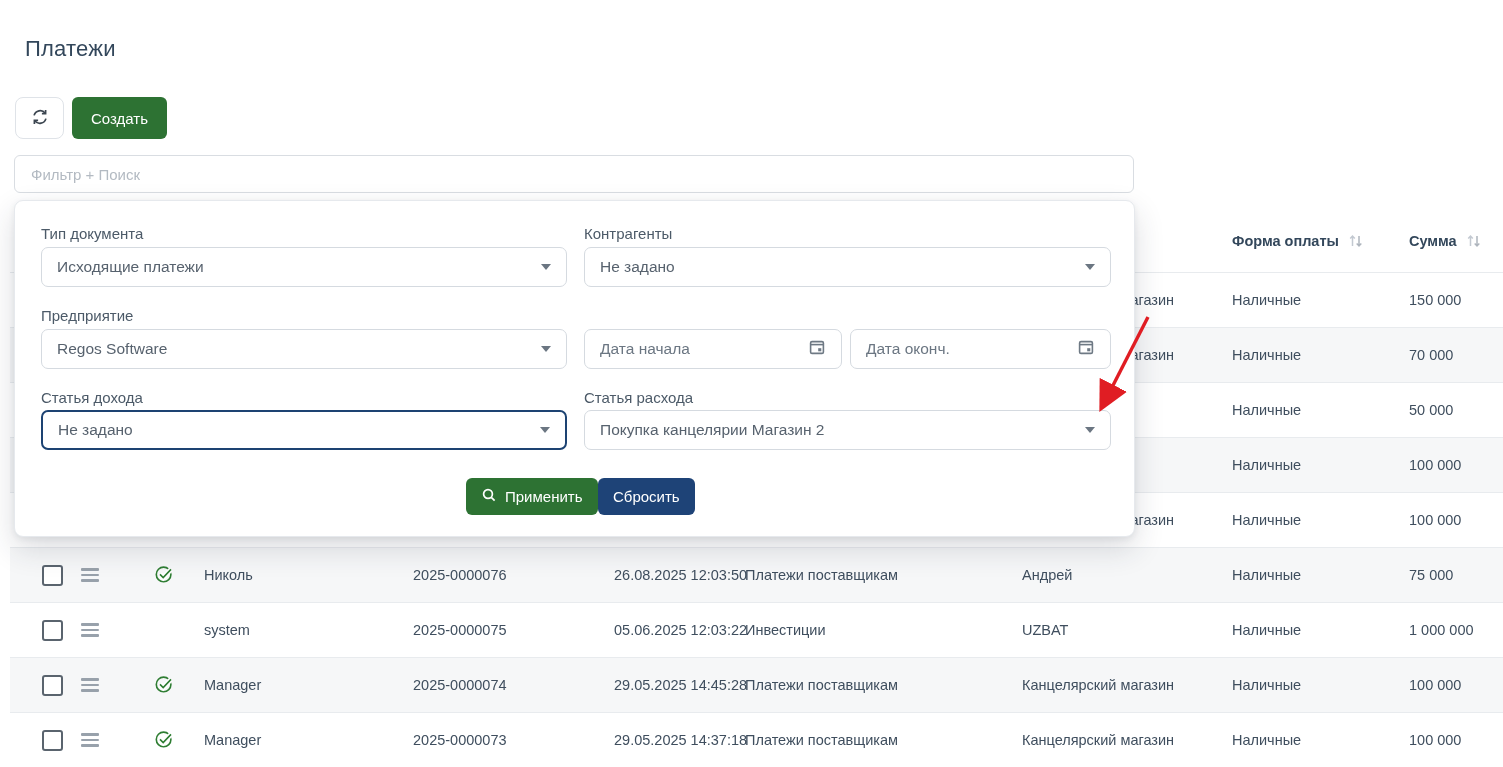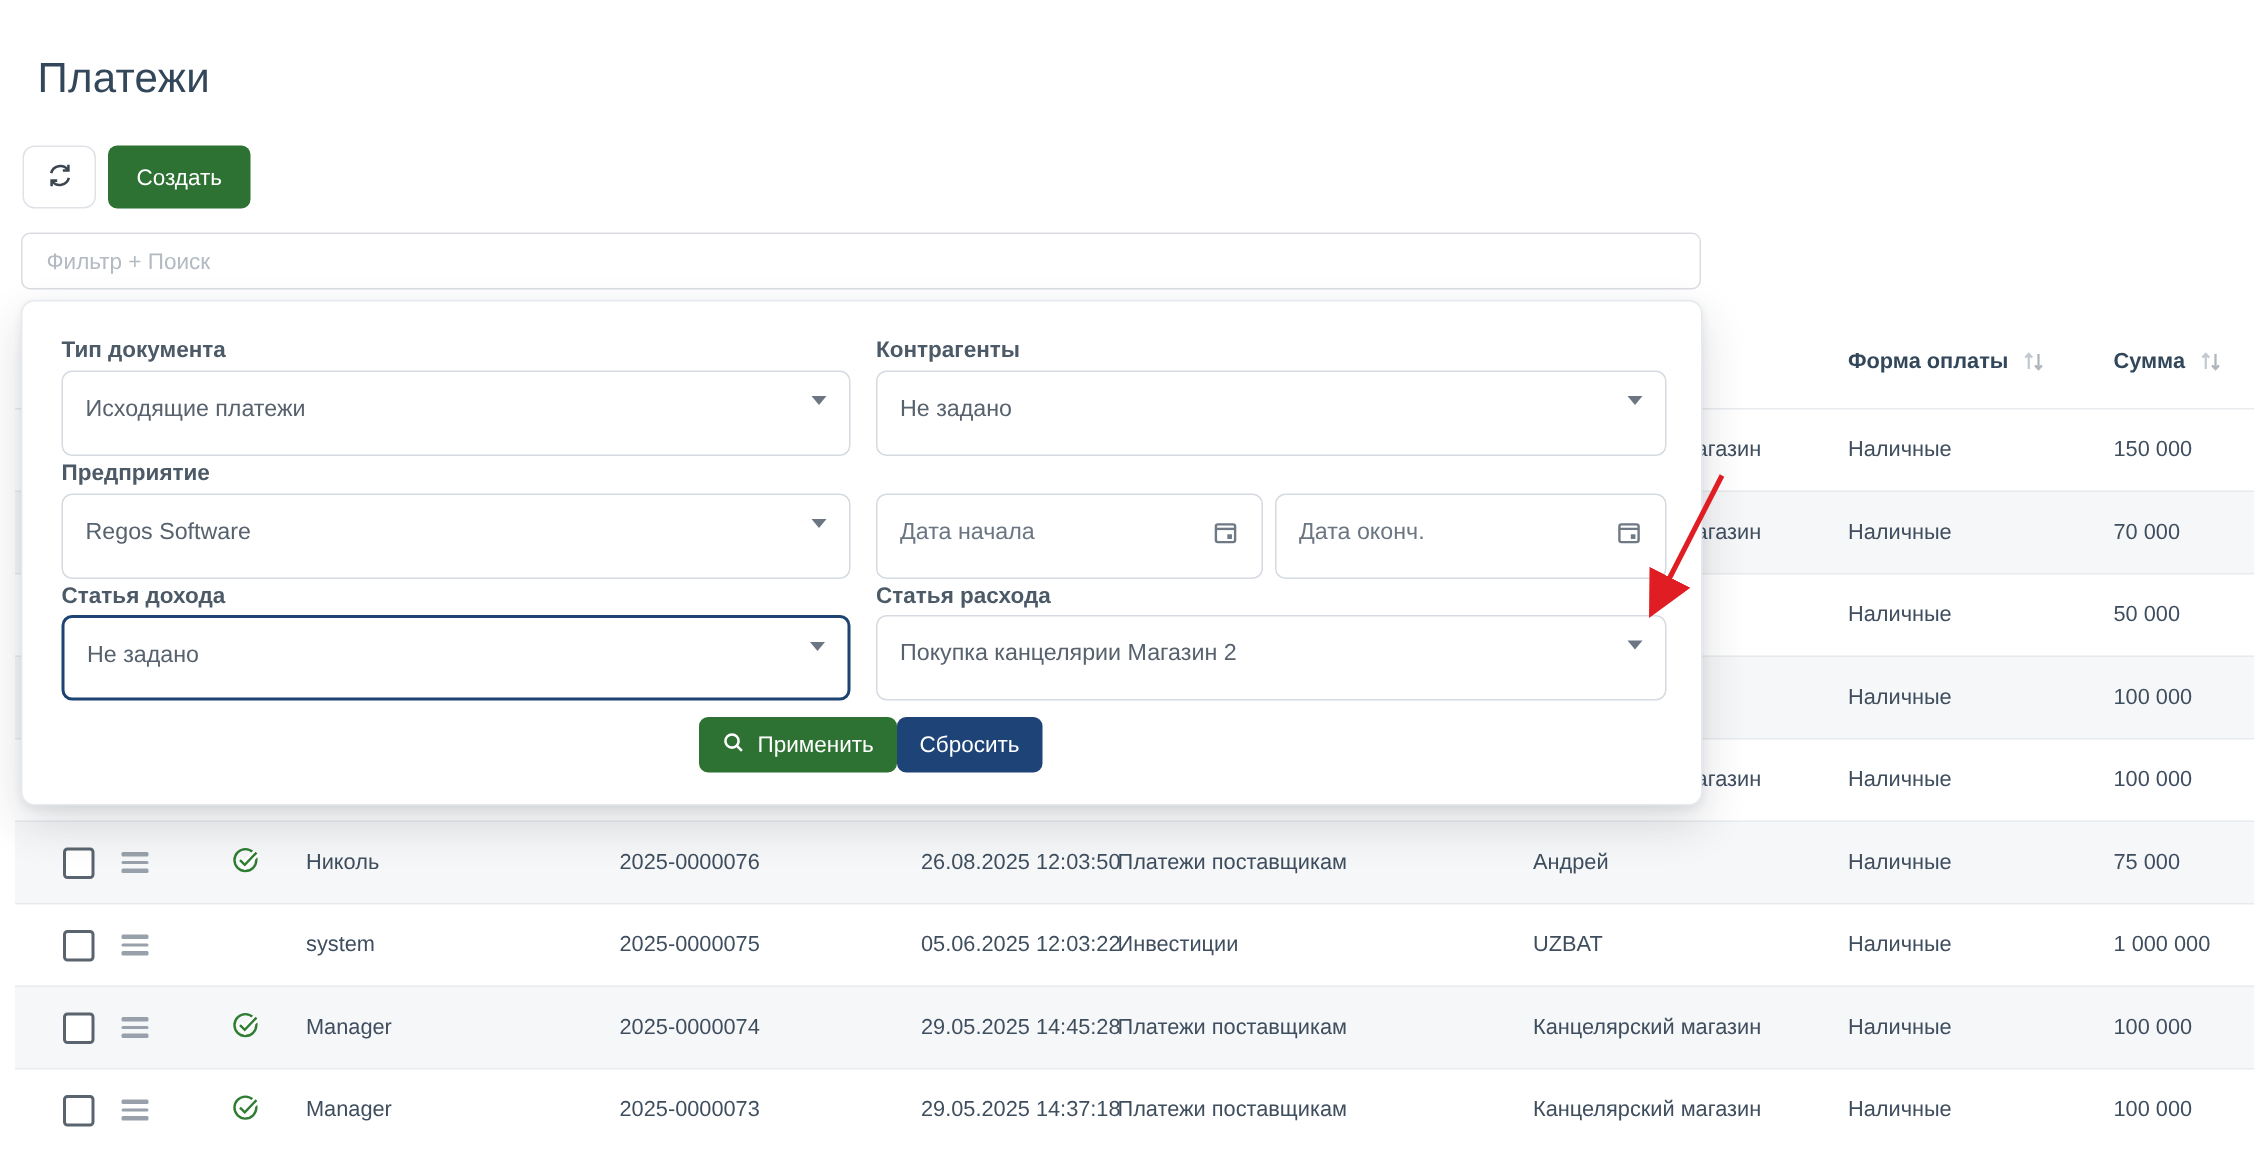--- a/index.html
+++ b/index.html
@@ -3,21 +3,21 @@
 <meta charset="utf-8">
 <style>
   html,body{margin:0;padding:0;}
   body{
     width:1503px;height:767px;position:relative;overflow:hidden;
     background:#ffffff;font-family:"Liberation Sans",sans-serif;
     color:#3d4c5c;
   }
   
   .page-title{
-    position:absolute;left:25px;top:36px;font-size:28px;font-weight:500;
+    position:absolute;left:25px;top:36px;font-size:22px;font-weight:500;
     color:#33475b;letter-spacing:.2px;
   }
   .btn-refresh{
     position:absolute;left:15px;top:97px;width:49px;height:42px;
     background:#fff;border:1px solid #dfe3e8;border-radius:8px;
     display:flex;align-items:center;justify-content:center;cursor:pointer;
   }
   .btn-create{
     position:absolute;left:72px;top:97px;height:42px;padding:0 19px;
     border:none;border-radius:6px;color:#fff;font-size:15px;font-weight:500;
@@ -53,24 +53,24 @@
   }
   .hamburger{display:flex;flex-direction:column;gap:3px;cursor:pointer;}
   .hamburger span{width:18px;height:2.4px;background:#98a1ab;border-radius:1px;}
   
   .filter-panel{
     position:absolute;left:14px;top:200px;width:1121px;height:337px;
     background:#fff;border:1px solid #e6e9ed;border-radius:9px;
     box-shadow:0 12px 30px rgba(35,45,60,.16), 0 2px 6px rgba(35,45,60,.08);
     z-index:5;box-sizing:border-box;
   }
-  .f-label{position:absolute;font-size:15px;color:#4c5a68;font-weight:bold;}
+  .f-label{position:absolute;font-size:15px;color:#4c5a68;}
   .f-field{
-    position:absolute;height:57px;box-sizing:border-box;background:#fff;
-    border:1px solid #d5dae0;border-radius:7px;display:flex;align-items:flex-start;
+    position:absolute;height:40px;box-sizing:border-box;background:#fff;
+    border:1px solid #d5dae0;border-radius:7px;display:flex;align-items:center;
     justify-content:space-between;padding:16px 15px;cursor:pointer;
   }
   .f-field .val{font-size:15.5px;color:#57626e;}
   .f-field.focused{border:2px solid #1d4372;}
   .caret{
     width:0;height:0;border-left:5px solid transparent;
     border-right:5px solid transparent;border-top:6px solid #6b7682;
   }
   .btn-apply{
     position:absolute;left:451px;top:277px;height:37px;padding:0 15px;

